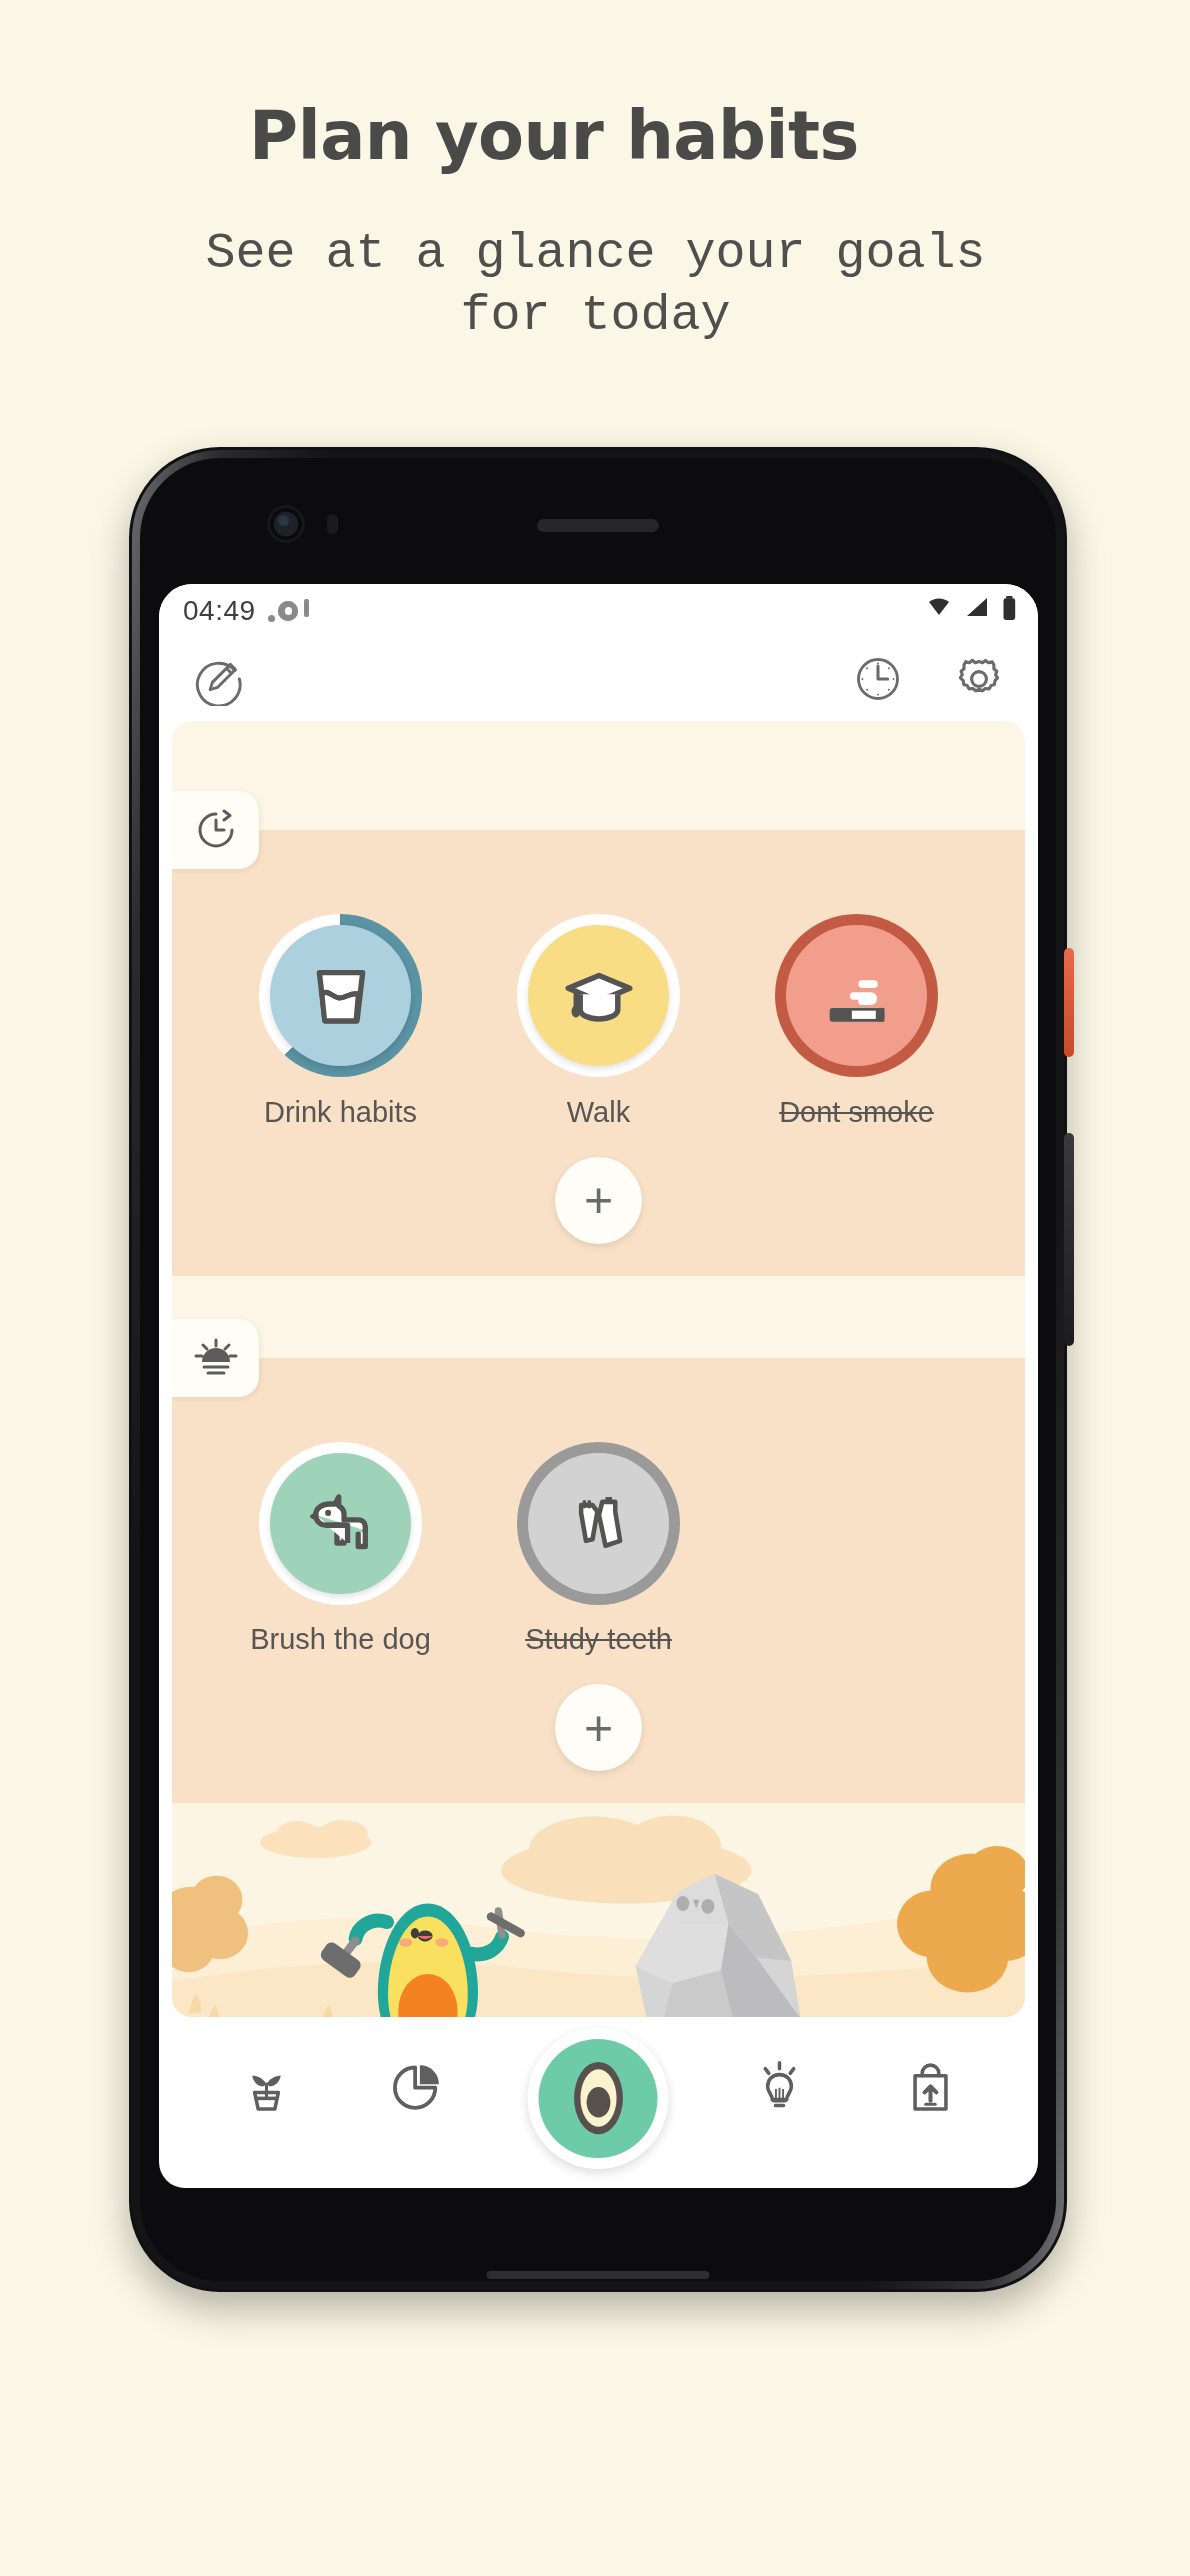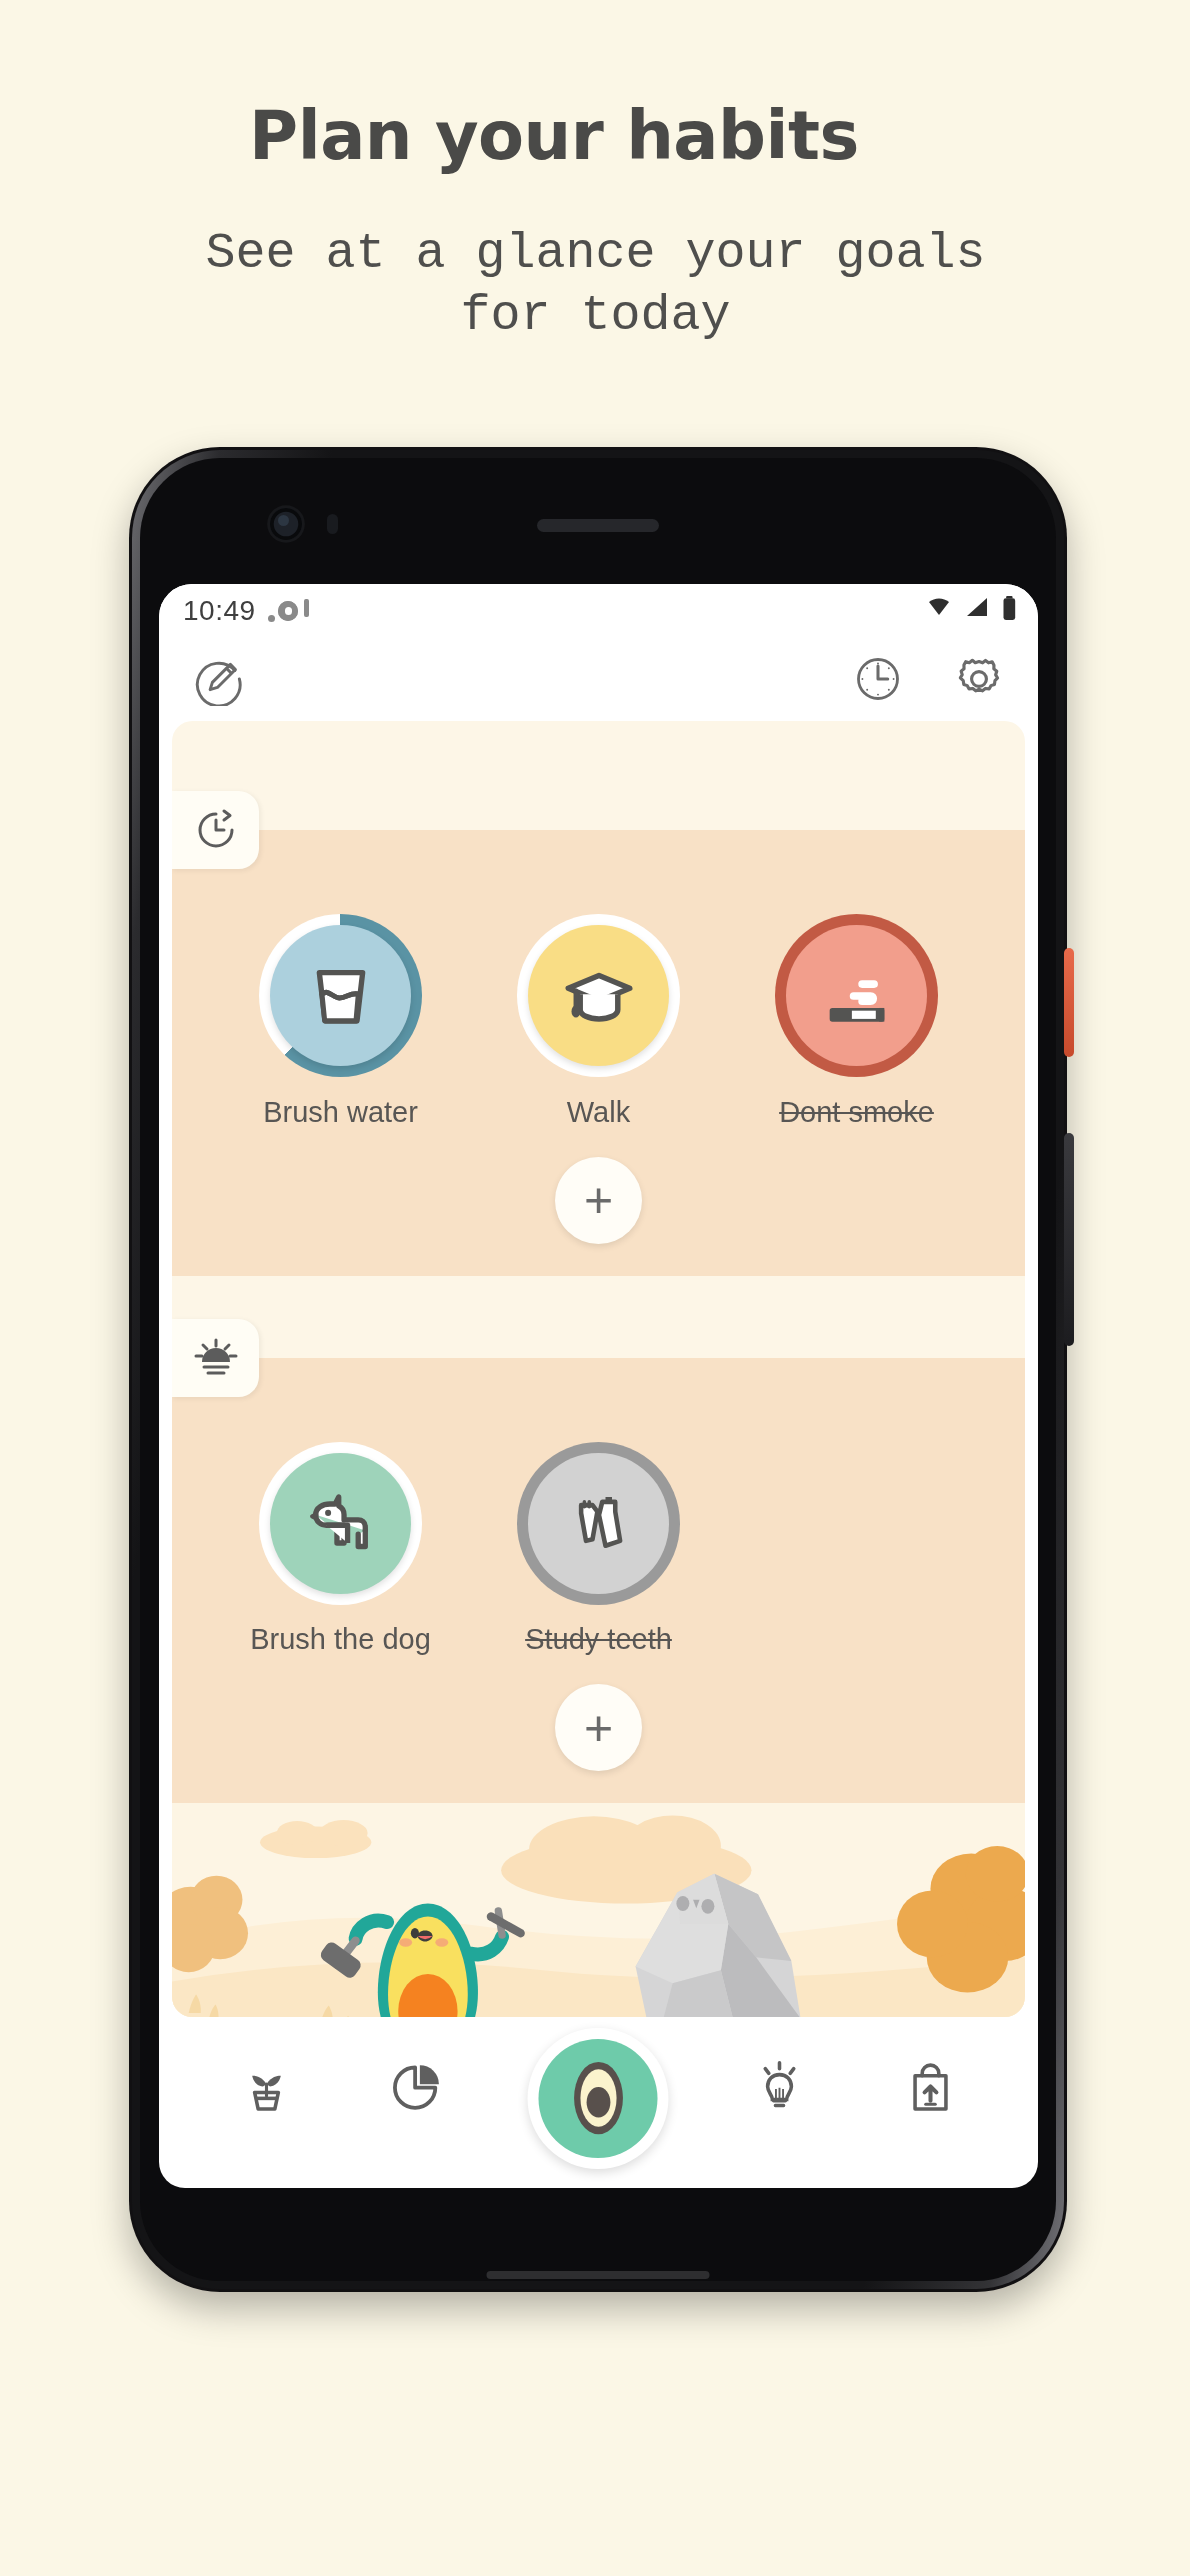--- a/index.html
+++ b/index.html
@@ -202,21 +202,21 @@
     <div class="phone-body"></div>
     <div class="btn-power"></div>
     <div class="btn-vol"></div>
     <div class="camera"></div>
     <div class="sensor"></div>
     <div class="earpiece"></div>
 
     <div class="screen">
 
       <div class="statusbar">
-        <div class="sb-time">10:49</div>
+        <div class="sb-time">04:49</div>
         <div class="sb-dot2"></div>
         <div class="sb-dot"></div>
         <div class="sb-excl"></div>
         <div class="sb-right">
           <svg width="28" height="24" viewBox="0 0 24 24">
             <path d="M12 19l10-13a16 16 0 0 0-20 0z" fill="#2f2f2f"></path>
           </svg>
           <svg width="26" height="24" viewBox="0 0 24 24">
             <path d="M2 20h20V2z" fill="#2f2f2f"></path>
           </svg>
@@ -270,21 +270,21 @@
             <div class="habit">
               <div class="ring" style="background: conic-gradient(#5a93a4 0turn 0.62turn, #ffffff 0.62turn 1turn);">
                 <div class="ring-inner" style="background:#acd0dd">
                   <svg width="80" height="80" viewBox="0 0 48 48">
                     <path d="M11 10h26l-3.4 29H14.4z" fill="#fff" stroke="#545452" stroke-width="3.2" stroke-linejoin="round"></path>
                     <path d="M12.6 23c3.5-3.6 6.6 2.2 10.6 2.2 4.2 0 6.5-3.6 11.2-2.4l-1.4 16H14.2z" fill="#fff" stroke="#545452" stroke-width="3" stroke-linejoin="round"></path>
                     <path d="M12.6 23c3.5-3.6 6.6 2.2 10.6 2.2 4.2 0 6.5-3.6 11.2-2.4" fill="none" stroke="#545452" stroke-width="3" stroke-linecap="round"></path>
                   </svg>
                 </div>
               </div>
-              <div class="habit-label">Brush water</div>
+              <div class="habit-label">Drink habits</div>
             </div>
 
             <div class="habit">
               <div class="ring" style="background:#ffffff;">
                 <div class="ring-inner" style="background:#f9dd85">
                   <svg width="82" height="82" viewBox="0 0 48 48">
                     <path d="M24 12L6 19.5 24 27l18-7.5z" fill="#fff" stroke="#545452" stroke-width="3.2" stroke-linejoin="round"></path>
                     <path d="M13 23v9c0 3 5 5.5 11 5.5S35 35 35 32v-9" fill="#fff" stroke="#545452" stroke-width="3.2" stroke-linejoin="round"></path>
                     <path d="M10.5 21v9" fill="none" stroke="#545452" stroke-width="2.8" stroke-linecap="round"></path>
                     <ellipse cx="10.5" cy="33" rx="2.6" ry="3.6" fill="#545452"></ellipse>

